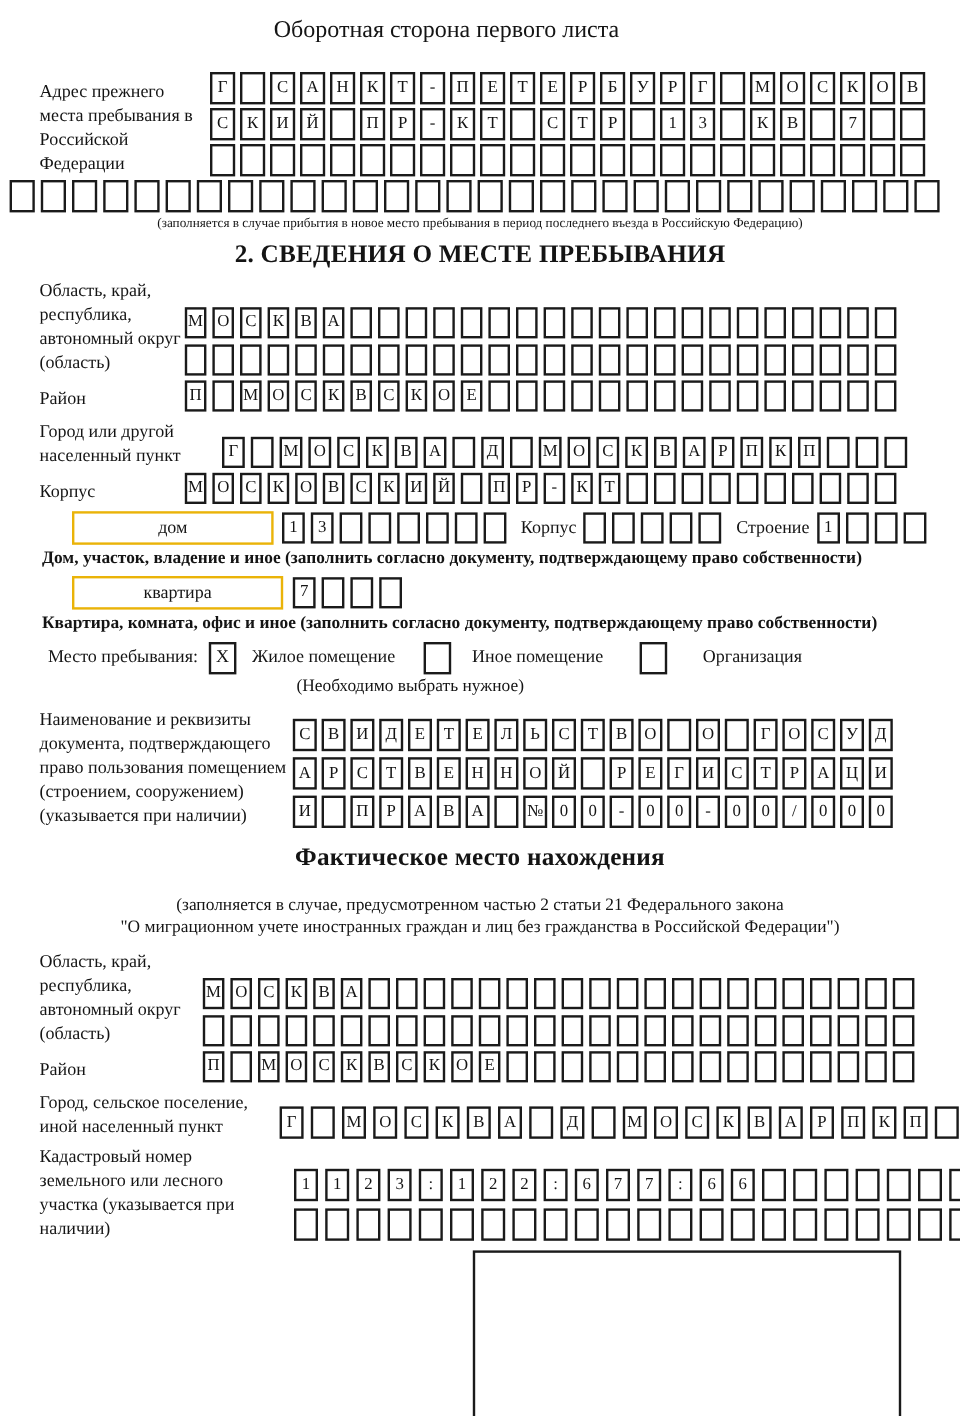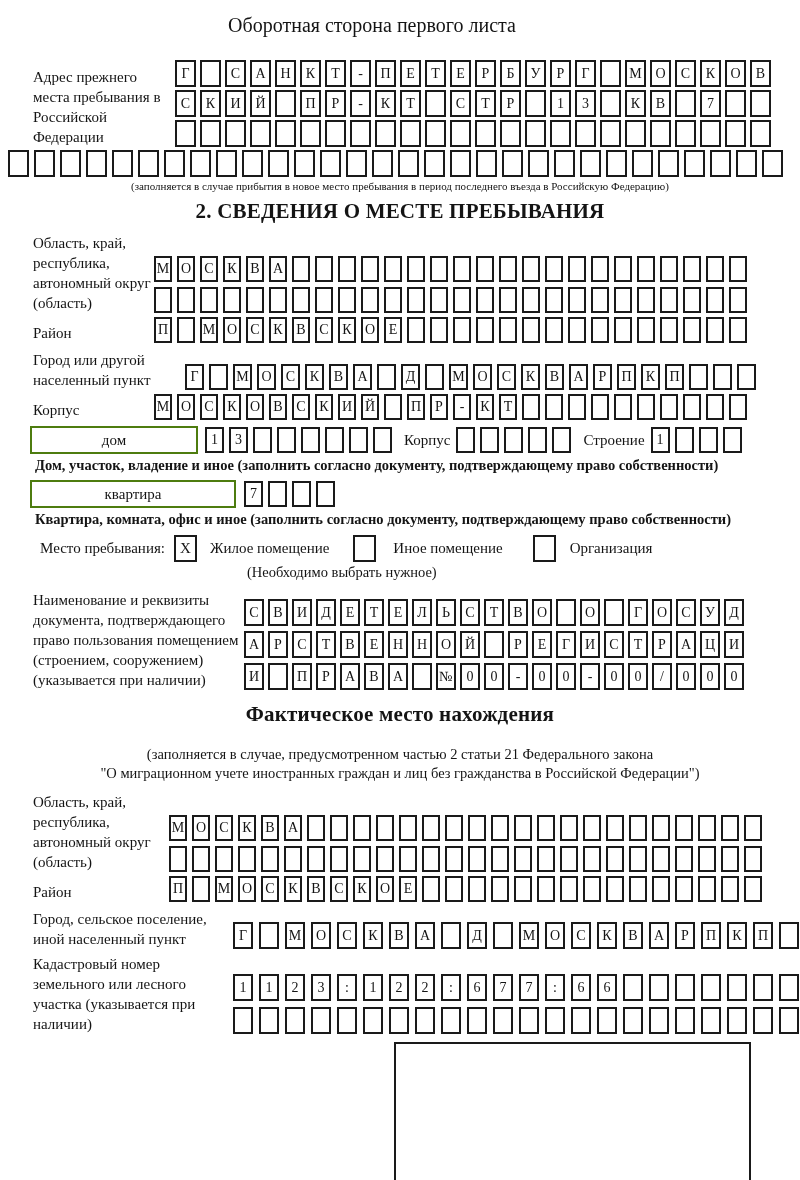--- a/index.html
+++ b/index.html
@@ -25,38 +25,38 @@
   .sz-b{gap:5px;} .sz-b .cell{width:18px;height:26px;}
   .sz-c{gap:5px;} .sz-c .cell{width:19px;height:26px;}
   .sz-d{gap:4px;} .sz-d .cell{width:20px;height:27px;}
   .sz-e{gap:6px;} .sz-e .cell{width:20px;height:27px;}
   .caption{text-align:center;font-size:11px;margin-top:3px;}
   .caption-left{font-size:14.5px;margin-top:3px;padding-left:35px;font-weight:bold;}
   .sec-title{text-align:center;font-weight:bold;font-size:21px;margin-top:7px;letter-spacing:.2px;}
   
   .inline-row{display:flex;align-items:center;padding-left:30px;margin-top:6px;}
   .named-box{
-    box-sizing:border-box;border:2px solid #4d7c0f;height:28px;
-    display:flex;align-items:center;justify-content:center;flex-shrink:0;
+    box-sizing:border-box;border:2px solid #eab308;height:28px;
+    display:flex;align-items:center;justify-content:center;flex-shrink:0;margin-left:30px;
   }
   .dom-box{width:168px;}
-  .kv-box{width:206px;}
+  .kv-box{width:176px;}
   .mid-label{padding:0 6px 0 12px;}
   
   .mesto-row{display:flex;align-items:center;padding-left:40px;margin-top:7px;}
   .checkbox{
     box-sizing:border-box;border:2px solid #1a1a1a;width:23px;height:27px;flex-shrink:0;
     display:flex;align-items:center;justify-content:center;font-size:15px;
   }
   .mesto-caption{margin-left:247px;font-size:14.5px;margin-top:2px;}
   
   .fact-caption{text-align:center;font-size:14.5px;line-height:19px;}
   .otmetka{margin-left:338px;width:460px;margin-top:8px;}
   .bigbox{margin-left:56px;width:357px;height:172px;border:2px solid #1a1a1a;box-sizing:border-box;background:#fff;}
-  .mt2{margin-top:2px;} .mt4{margin-top:4px;} .mt6{margin-top:6px;}
+  .mt2{margin-top:2px;gap:12px;} .mt4{margin-top:4px;} .mt6{margin-top:6px;}
 </style>
 </head>
 <body>
 
 <div class="page">
 
   <div class="header-note">Оборотная сторона первого листа</div>
 
   <div class="fblock" style="margin-top:23px;">
     <div class="flabel" style="width:142px;">Адрес прежнего места пребывания в Российской Федерации</div>
@@ -374,21 +374,21 @@
   </div>
   <div class="caption-left">Квартира, комната, офис и иное (заполнить согласно документу, подтверждающему право собственности)</div>
 
   <div class="mesto-row">
     <div>Место пребывания:</div>
     <div class="checkbox" style="margin-left:9px;">X</div>
     <div style="margin-left:13px;">Жилое помещение</div>
     <div class="checkbox" style="margin-left:24px;"></div>
     <div style="margin-left:17px;">Иное помещение</div>
     <div class="checkbox" style="margin-left:30px;"></div>
-    <div style="margin-left:14px;">Организация</div>
+    <div style="margin-left:30px;">Организация</div>
   </div>
   <div class="mesto-caption">(Необходимо выбрать нужное)</div>
 
   <div class="fblock mt6">
     <div class="flabel" style="width:211px;">Наименование и реквизиты документа, подтверждающего право пользования помещением (строением, сооружением) (указывается при наличии)</div>
     <div class="rows-col" style="gap:5px;">
       <div class="cells sz-d">
           <div class="cell">С</div>
           <div class="cell">В</div>
           <div class="cell">И</div>

